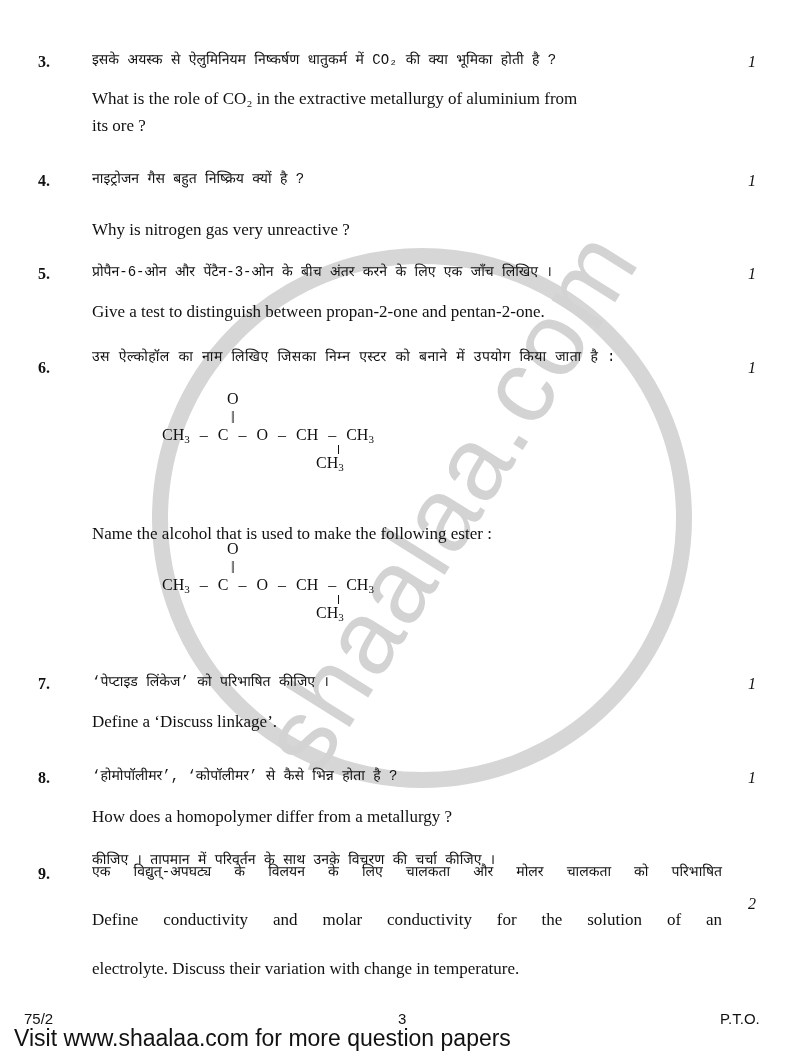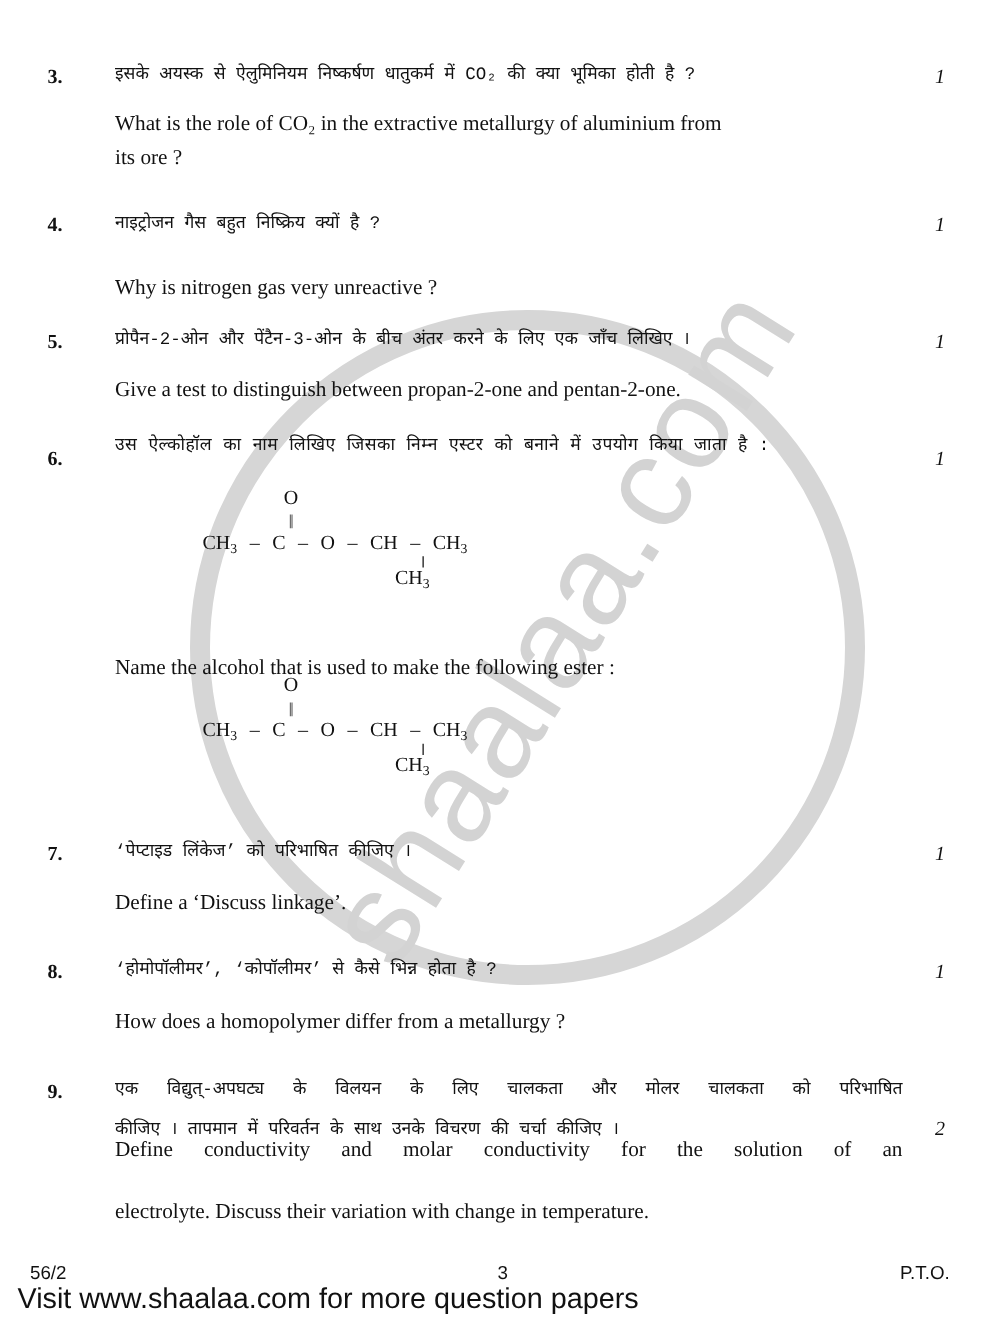--- a/index.html
+++ b/index.html
@@ -46,21 +46,21 @@
 
 <div class="q">
   <span class="qnum" style="top:172px">4.</span>
   <span class="hi" style="top:165px">नाइट्रोजन गैस बहुत निष्क्रिय क्यों है ?</span>
   <span class="marks" style="top:172px">1</span>
   <span class="en" style="top:216px">Why is nitrogen gas very unreactive ?</span>
 </div>
 
 <div class="q">
   <span class="qnum" style="top:265px">5.</span>
-  <span class="hi" style="top:258px">प्रोपैन-2-ओन और पेंटैन-3-ओन के बीच अंतर करने के लिए एक जाँच लिखिए ।</span>
+  <span class="hi" style="top:258px">प्रोपैन-6-ओन और पेंटैन-3-ओन के बीच अंतर करने के लिए एक जाँच लिखिए ।</span>
   <span class="marks" style="top:265px">1</span>
   <span class="en" style="top:298px">Give a test to distinguish between propan-2-one and pentan-2-one.</span>
 </div>
 
 <div class="q">
   <span class="qnum" style="top:359px">6.</span>
   <span class="hi" style="top:343px; letter-spacing:0.4px">उस ऐल्कोहॉल का नाम लिखिए जिसका निम्न एस्टर को बनाने में उपयोग किया जाता है :</span>
   <span class="marks" style="top:359px">1</span>
 </div>
 
@@ -94,22 +94,22 @@
 <div class="q">
   <span class="qnum" style="top:769px">8.</span>
   <span class="hi" style="top:762px">‘होमोपॉलीमर’, ‘कोपॉलीमर’ से कैसे भिन्न होता है ?</span>
   <span class="marks" style="top:769px">1</span>
   <span class="en" style="top:803px">How does a homopolymer differ from a metallurgy ?</span>
 </div>
 
 <div class="q">
   <span class="qnum" style="top:865px">9.</span>
   <span class="hi" style="top:858px; text-align:justify; text-align-last:justify">एक विद्युत्-अपघट्य के विलयन के लिए चालकता और मोलर चालकता को परिभाषित</span>
-  <span class="hi" style="top:890px">कीजिए । तापमान में परिवर्तन के साथ उनके विचरण की चर्चा कीजिए ।</span>
+  <span class="hi" style="top:846px">कीजिए । तापमान में परिवर्तन के साथ उनके विचरण की चर्चा कीजिए ।</span>
   <span class="marks" style="top:895px">2</span>
   <span class="en" style="top:906px; text-align:justify; text-align-last:justify">Define conductivity and molar conductivity for the solution of an</span>
   <span class="en" style="top:955px">electrolyte. Discuss their variation with change in temperature.</span>
 </div>
 
-<span class="footer" style="left:24px; top:1010px">56/2</span>
+<span class="footer" style="left:24px; top:1010px">75/2</span>
 <span class="footer" style="left:398px; top:1010px">3</span>
 <span class="footer" style="left:720px; top:1010px">P.T.O.</span>
 <span class="footer" style="left:14px; top:1025px; font-size:23px">Visit www.shaalaa.com for more question papers</span>
 
 </body></html>

